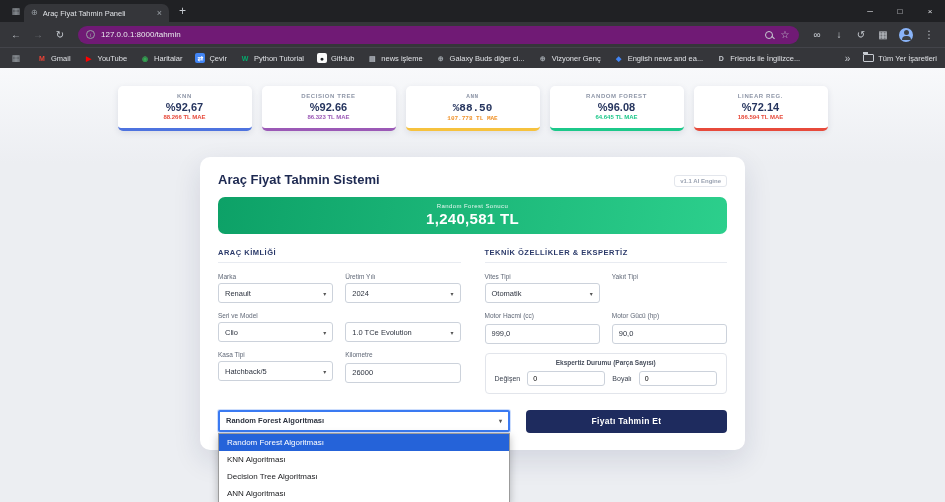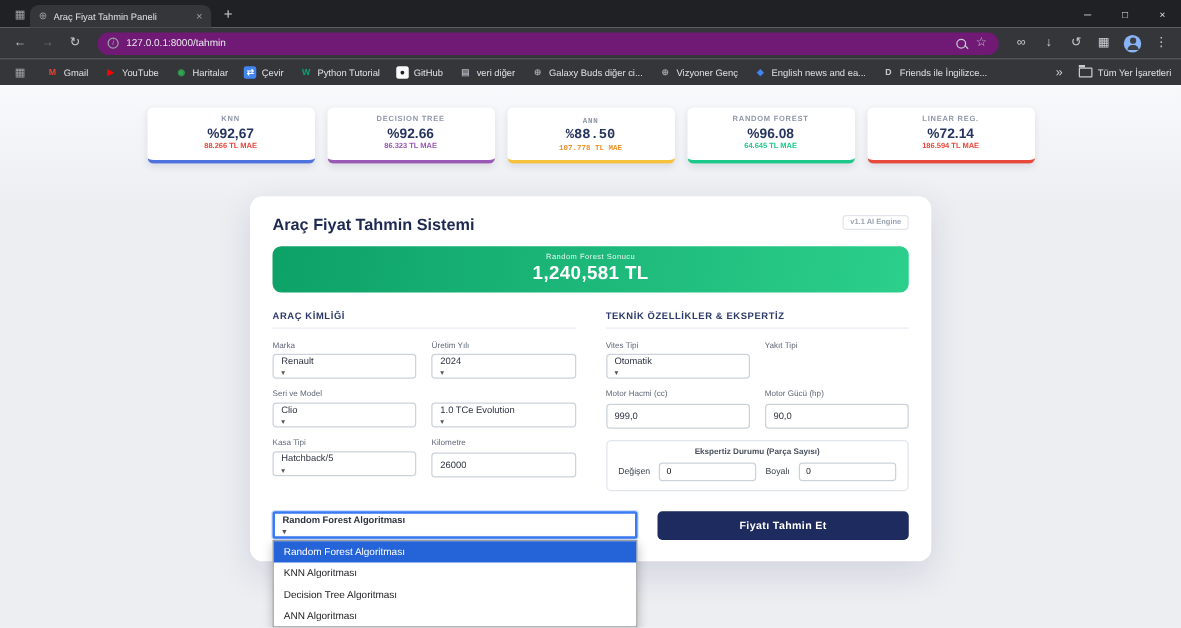--- a/index.html
+++ b/index.html
@@ -51,37 +51,37 @@
   .page { height:434px; background:linear-gradient(180deg,#f8f9fb 0%, #eceef2 22%); position:relative; }
   .metrics { display:flex; justify-content:center; gap:10px; padding-top:18px; }
   .mcard { width:134px; background:#fff; border-radius:5px; border-bottom:3px solid #ccc;
            box-shadow:0 2px 6px rgba(25,35,80,.10); text-align:center; padding:7px 0 6px; }
   .m-name { font-size:6px; font-weight:bold; letter-spacing:.6px; color:#8f97a8; }
   .m-pct { font-size:11px; font-weight:bold; color:#26355f; margin:2px 0 1px; }
   .m-mae { font-size:6px; font-weight:bold; }
 
   .panel { width:545px; margin:26px auto 0; background:#fff; border-radius:10px;
            box-shadow:0 10px 28px rgba(25,35,80,.12); padding:15px 18px 17px; position:relative; }
-  .panel-head { display:flex; justify-content:space-between; align-items:flex-start;gap:48px; }
+  .panel-head { display:flex; justify-content:space-between; align-items:flex-end;gap:48px; }
   .panel-title { font-size:13px; font-weight:bold; color:#1d2951; }
   .badge { font-size:6px; font-weight:bold; color:#9aa2b1; border:1px solid #e3e6ec; border-radius:3px; padding:2px 5px; }
   .banner { margin-top:10px; background:linear-gradient(100deg,#0da167,#2ccf8c); border-radius:7px;
             text-align:center; color:#fff; padding:6px 0 7px; }
   .banner-label { font-size:6px; opacity:.9; letter-spacing:.4px; }
   .banner-value { font-size:15px; font-weight:bold; letter-spacing:.3px; margin-top:1px; }
 
   .columns { display:flex; gap:24px; margin-top:14px; }
   .col { flex:1; min-width:0; }
   .sec-title { font-size:7.5px; font-weight:bold; color:#2b3a6a; letter-spacing:.5px;
                padding-bottom:5px; border-bottom:1px solid #e8ebf1; margin-bottom:10px; }
   .fgrid { display:grid; grid-template-columns:1fr 1fr; column-gap:12px; row-gap:9px; }
   .field label { display:block; font-size:6.5px; color:#606877; margin-bottom:3px; min-height:7px; }
   .control { width:100%; height:20px; border:1px solid #ccd2db; border-radius:3px; background:#fff;
              font-size:7.5px; color:#2e3440; font-family:"Liberation Sans", sans-serif; }
-  div.control { display:flex; align-items:flex-start; justify-content:space-between; padding:0 6px;flex-direction:column; }
+  div.control { display:flex; align-items:center; justify-content:space-between; padding:0 6px; }
   input.control { padding:0 6px; outline:none; }
   .chev { color:#555; font-size:6px; }
 
   .expert { grid-column:1/-1; border:1px solid #e2e5eb; border-radius:4px; padding:5px 9px 7px; }
   .expert-title { text-align:center; font-size:6.5px; font-weight:bold; color:#49505e; margin-bottom:5px; }
   .expert-row { display:flex; align-items:center; gap:7px; }
   .ex-label { font-size:7px; color:#3c4350; flex:none; }
   .ex-input { flex:1; height:15px; border:1px solid #ccd2db; border-radius:3px; font-size:7px;
               padding:0 5px; min-width:0; outline:none; font-family:"Liberation Sans", sans-serif; }
 
@@ -159,21 +159,21 @@
   <span class="bm">
     <span class="bm-ic" style="color: rgb(4, 170, 109); background: transparent;">W</span>
     <span class="bm-label">Python Tutorial</span>
   </span>
   <span class="bm">
     <span class="bm-ic" style="color: rgb(27, 31, 35); background: rgb(250, 250, 250);">●</span>
     <span class="bm-label">GitHub</span>
   </span>
   <span class="bm">
     <span class="bm-ic" style="color: rgb(174, 180, 188); background: transparent;">▤</span>
-    <span class="bm-label">veri diğer</span>
+    <span class="bm-label">news işleme</span>
   </span>
   <span class="bm">
     <span class="bm-ic" style="color: rgb(154, 160, 166); background: transparent;">⊕</span>
     <span class="bm-label">Galaxy Buds diğer ci...</span>
   </span>
   <span class="bm">
     <span class="bm-ic" style="color: rgb(154, 160, 166); background: transparent;">⊕</span>
     <span class="bm-label">Vizyoner Genç</span>
   </span>
   <span class="bm">

